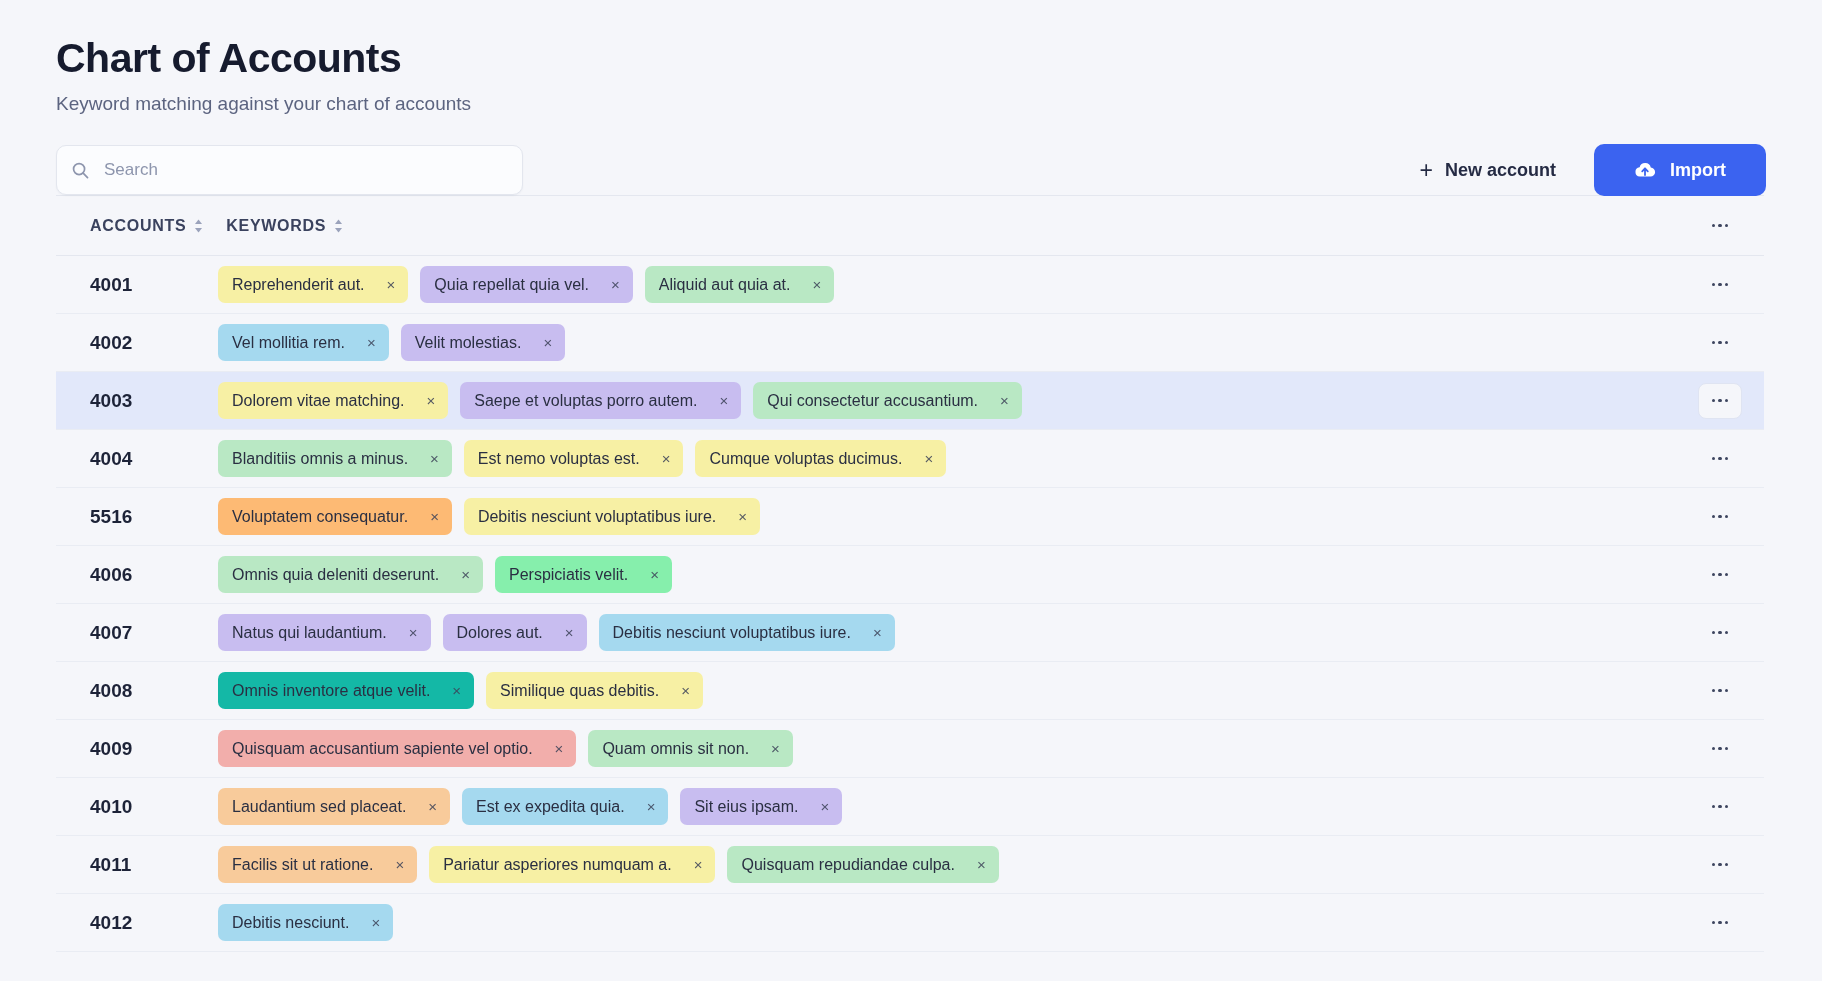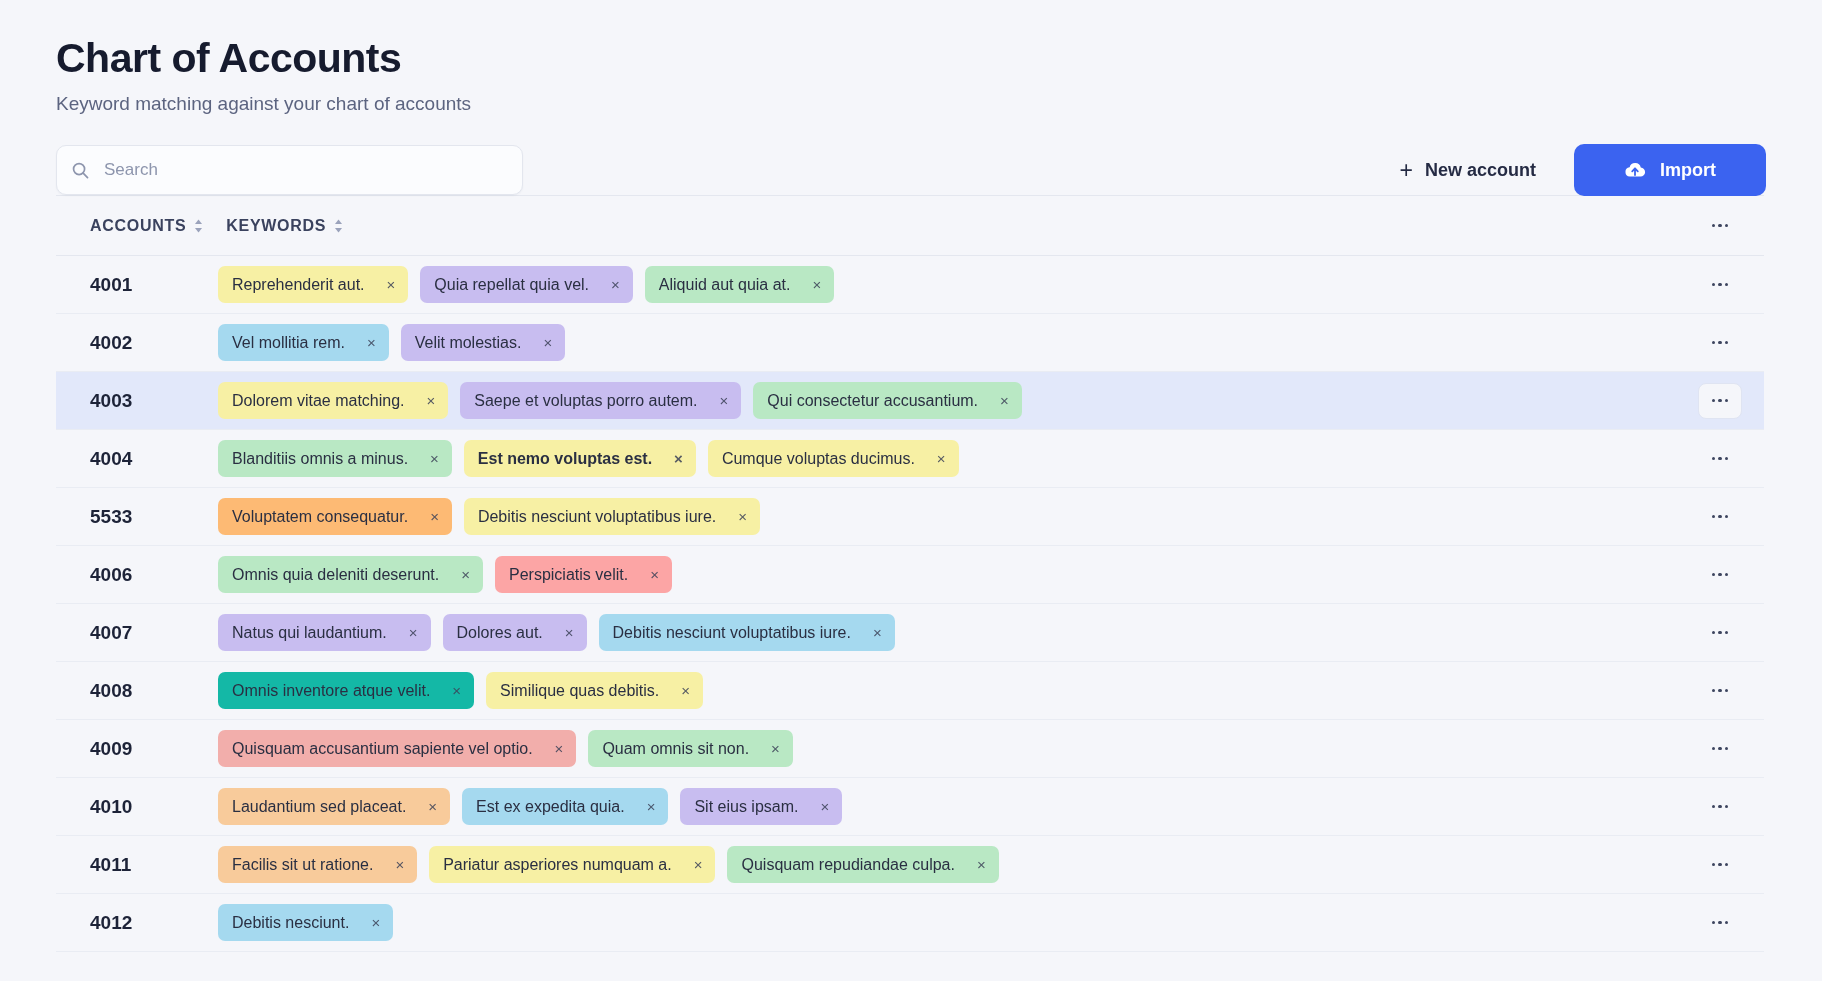--- a/index.html
+++ b/index.html
@@ -96,21 +96,21 @@
   .import-btn {
     display: flex;
     align-items: center;
     justify-content: center;
     gap: 14px;
     background: #3b63f0;
     color: #ffffff;
     border: none;
     border-radius: 10px;
     height: 52px;
-    width: 192px;
+    width: 172px;
     font-size: 18px;
     font-weight: 700;
     cursor: pointer;
     font-family: "Liberation Sans", sans-serif;
   }
 
   
   .table {
     width: 1708px;
   }
@@ -342,40 +342,40 @@
           </div>
         </div>
         <div class="row-sep"></div>
         <div class="row">
           <div class="acct">4004</div>
           <div class="tags">
             <span class="tag" style="background: rgb(185, 232, 196);">
               <span>Blanditiis omnis a minus.</span>
               <span class="tag-x">×</span>
             </span>
-            <span class="tag" style="background: rgb(247, 240, 164); font-weight: bold;">
+            <span class="tag" style="background: rgb(247, 240, 164);">
               <span>Est nemo voluptas est.</span>
               <span class="tag-x">×</span>
             </span>
             <span class="tag" style="background: rgb(247, 240, 164);">
               <span>Cumque voluptas ducimus.</span>
               <span class="tag-x">×</span>
             </span>
           </div>
           <div class="row-menu">
             <span class="dots">
               <i></i>
               <i></i>
               <i></i>
             </span>
           </div>
         </div>
         <div class="row-sep"></div>
         <div class="row">
-          <div class="acct">5533</div>
+          <div class="acct">5516</div>
           <div class="tags">
             <span class="tag" style="background: #fdba74;">
               <span>Voluptatem consequatur.</span>
               <span class="tag-x">×</span>
             </span>
             <span class="tag" style="background: rgb(247, 240, 164);">
               <span>Debitis nesciunt voluptatibus iure.</span>
               <span class="tag-x">×</span>
             </span>
           </div>
@@ -388,21 +388,21 @@
           </div>
         </div>
         <div class="row-sep"></div>
         <div class="row">
           <div class="acct">4006</div>
           <div class="tags">
             <span class="tag" style="background: rgb(185, 232, 196);">
               <span>Omnis quia deleniti deserunt.</span>
               <span class="tag-x">×</span>
             </span>
-            <span class="tag" style="background: #fca5a5; text-align: center;">
+            <span class="tag" style="background: #86efac; text-align: center;">
               <span>Perspiciatis velit.</span>
               <span class="tag-x">×</span>
             </span>
           </div>
           <div class="row-menu">
             <span class="dots">
               <i></i>
               <i></i>
               <i></i>
             </span>

